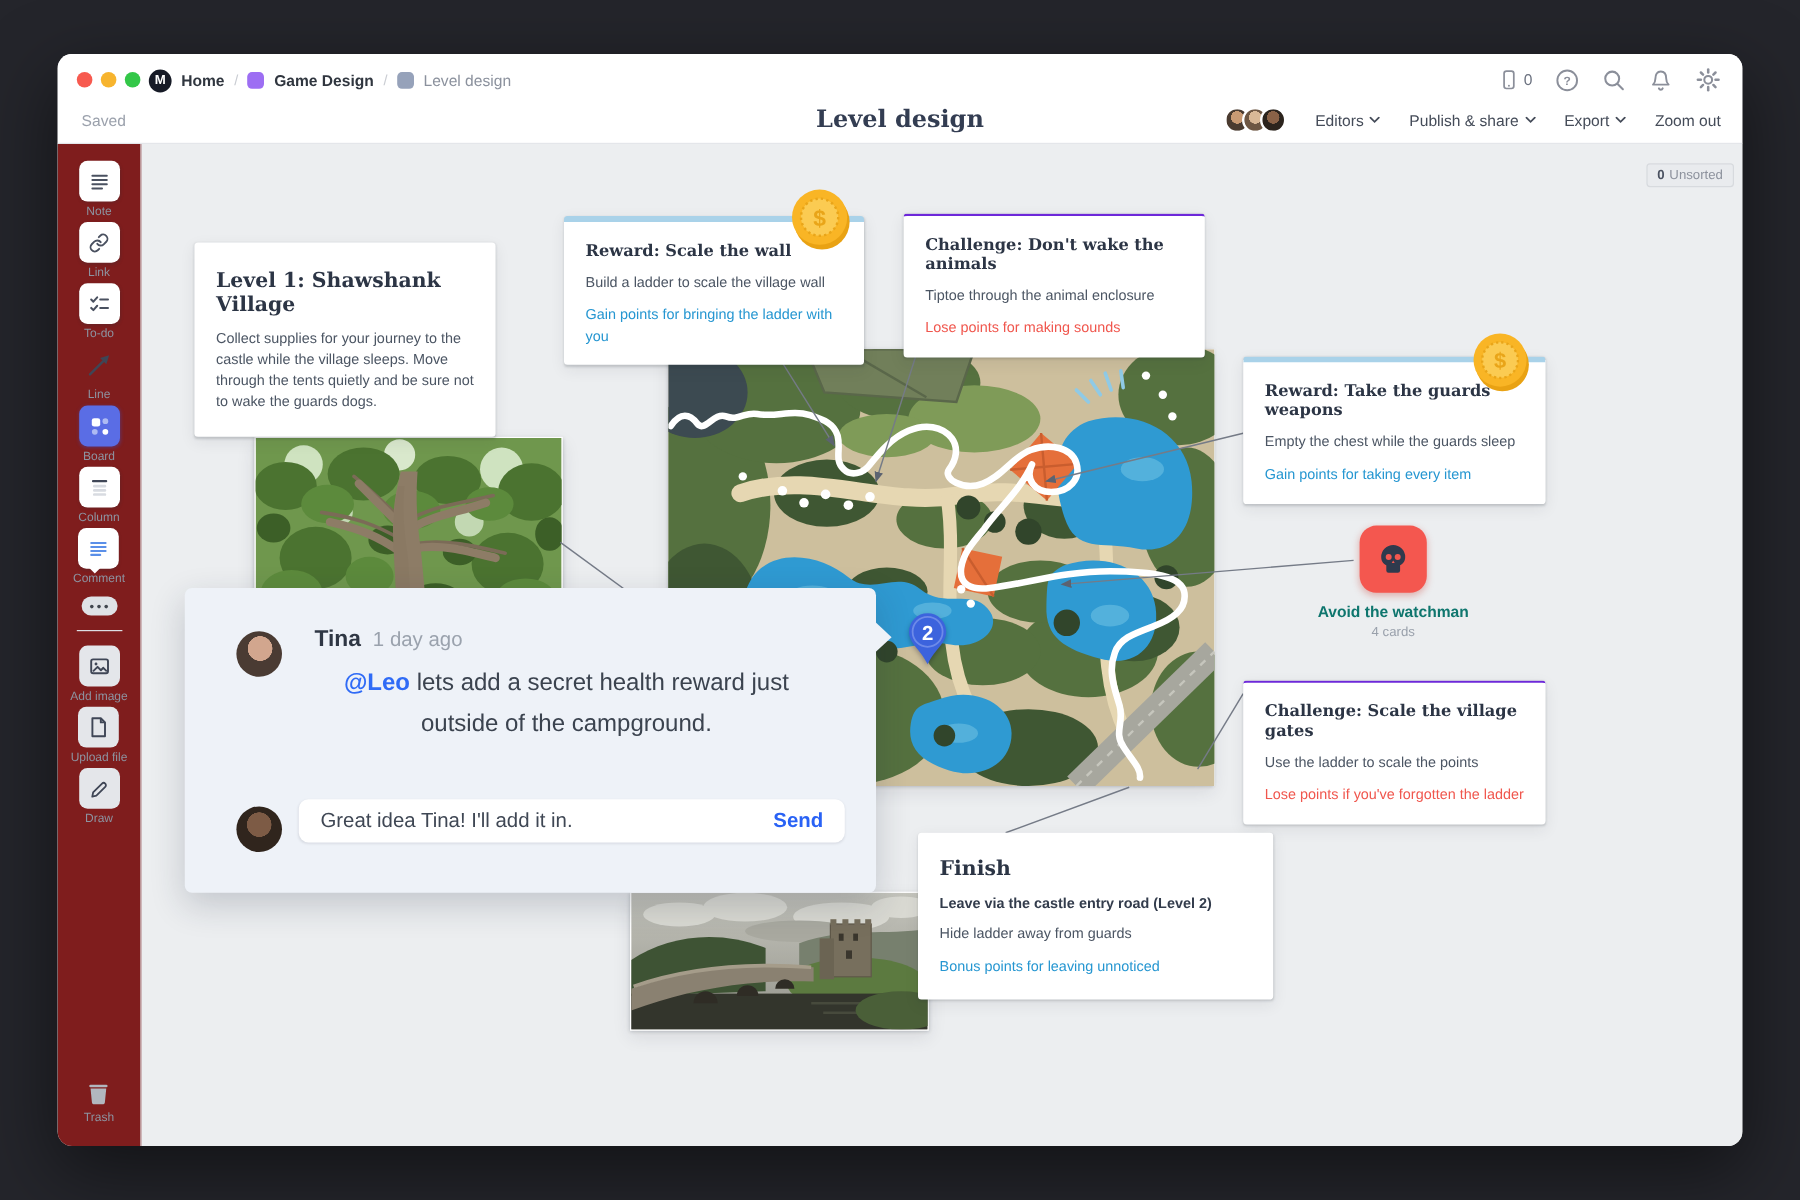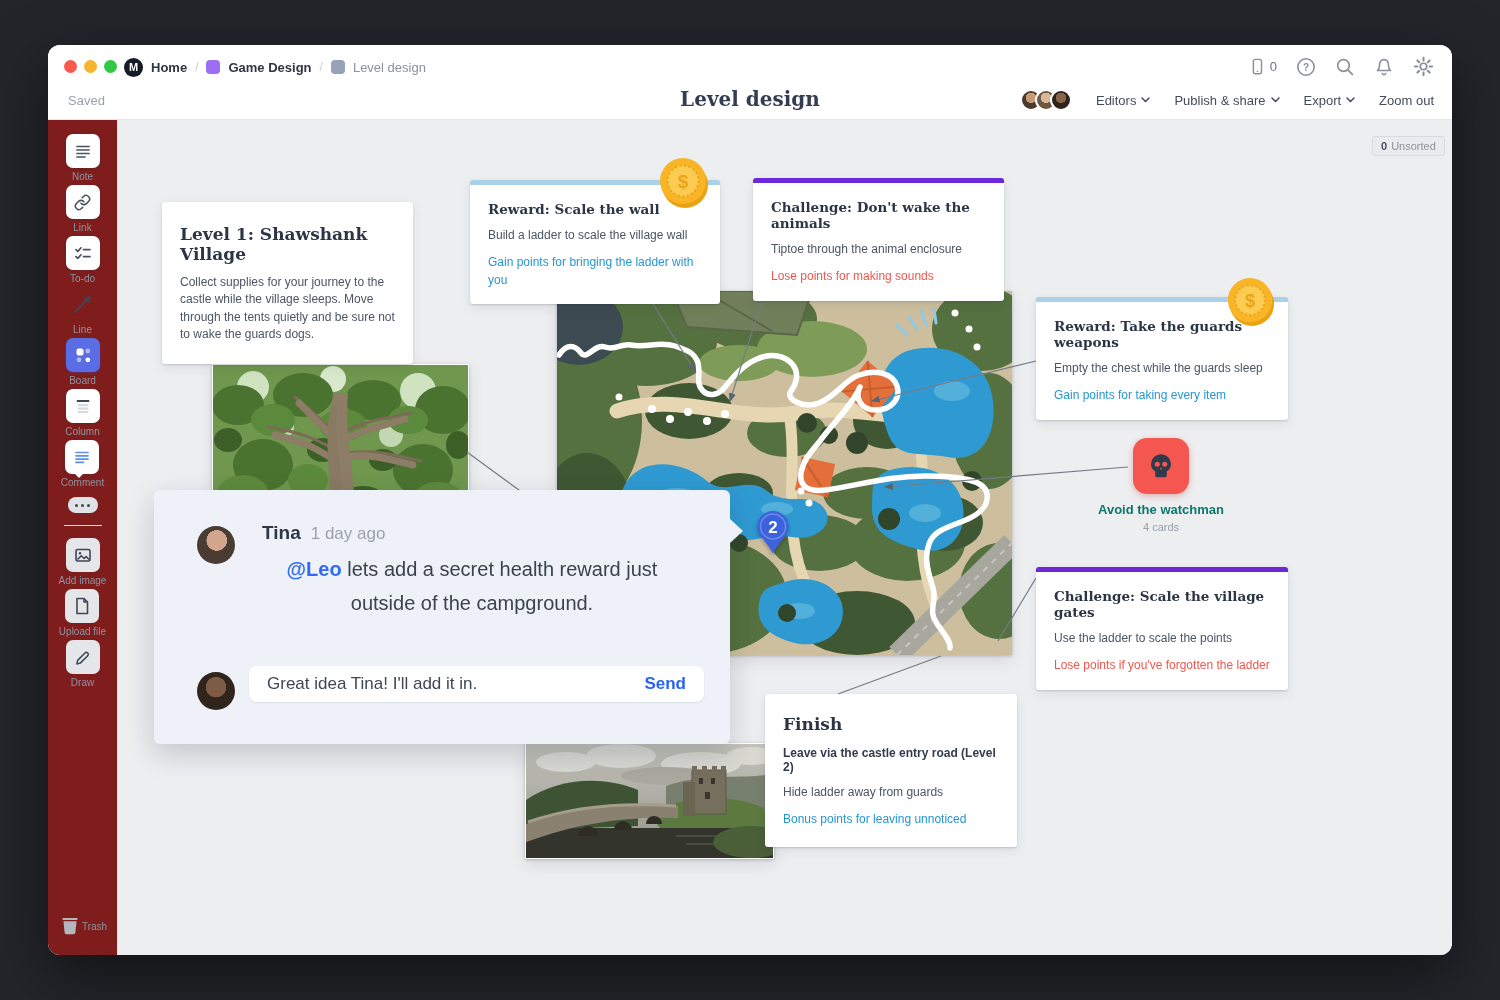--- a/index.html
+++ b/index.html
@@ -52,34 +52,34 @@
   .tile-gray { background:#e4e6ea; }
   .tile-blue { background:#5a6de5; box-shadow:0 1px 3px rgba(60,80,200,.4); }
   .tile-none { background:transparent; }
   .tool-label { font-size:10px; color:#8d93a0; margin-top:3px; }
   .comment-tile::after { content:""; position:absolute; left:9px; bottom:-4px;
       border-left:5px solid transparent; border-right:5px solid transparent; border-top:5px solid #fff; }
   .more-pill { width:30px; height:16px; border-radius:8px; background:#dfe2e6; display:flex;
                align-items:center; justify-content:center; gap:3px; margin:6px 0 10px; }
   .more-pill i { width:3px; height:3px; border-radius:50%; background:#41474f; display:block; }
   .side-div { width:38px; height:1px; background:#dcdee3; margin:2px 0 12px; }
-  .trash-block { margin-top:auto; margin-bottom:18px; display:flex; flex-direction:row; align-items:center; }
+  .trash-block { margin-top:auto; margin-bottom:18px; display:flex; flex-direction:column; align-items:center; }
 
   
   .canvas { position:absolute; left:70px; top:75px; right:0; bottom:0; background:#eceef0; overflow:hidden; }
 
   .chip { position:absolute; left:1254px; top:16px; background:#e9ebee; border:1px solid #d7dade;
           border-radius:3px; padding:3px 8px; font-size:11px; color:#8d929d; }
   .chip b { color:#4a5160; margin-right:4px; }
 
   .card { position:absolute; background:#fff; border-radius:3px; z-index:3;
           box-shadow:0 1px 2px rgba(35,42,54,.18), 0 4px 12px rgba(35,42,54,.08); }
   .card-pad { padding:16px 18px 15px; }
   .bt-blue { border-top:5px solid #a9d2e9; }
-  .bt-red { border-top:5px solid #6d28d9; }
+  .bt-red { border-top:2px solid #6d28d9; }
   .t-serif { font-family:"DejaVu Serif", serif; font-weight:bold; color:#2c3545; font-size:13.5px; }
   .t-serif-lg { font-family:"DejaVu Serif", serif; font-weight:bold; color:#2c3545; font-size:17px; }
   .body-txt { font-size:12px; color:#4b5563; line-height:1.45; margin-top:10px; }
   .hl-blue { color:#2596d1; } .hl-red { color:#f0564d; }
   .bold-line { font-size:12px; font-weight:bold; color:#333c4c; margin-top:12px; }
 
   .coin { position:absolute; width:52px; height:52px; top:-28px; z-index:5; }
 
   .img-card { position:absolute; z-index:1; background:#fff; padding:1px;
               box-shadow:0 1px 3px rgba(35,42,54,.25), 0 6px 14px rgba(35,42,54,.1); }
@@ -615,21 +615,21 @@
       <div class="ttl">Avoid the watchman</div>
       <div class="sub">4 cards</div>
     </div>
 
     <div class="card bt-red card-pad" style="left:918px; top:447px; width:252px;">
       <div class="t-serif">Challenge: Scale the village gates</div>
       <div class="body-txt">Use the ladder to scale the points</div>
       <div class="body-txt hl-red">Lose points if you've forgotten the ladder</div>
     </div>
 
-    <div class="card" style="left:647px; top:574px; width:252px;">
+    <div class="card" style="left:647px; top:574px; width:296px;">
       <div style="padding:20px 18px 18px;">
         <div class="t-serif-lg">Finish</div>
         <div class="bold-line">Leave via the castle entry road (Level 2)</div>
         <div class="body-txt">Hide ladder away from guards</div>
         <div class="body-txt hl-blue">Bonus points for leaving unnoticed</div>
       </div>
     </div>
 
     <svg class="pin" viewBox="0 0 38 48">
       <path d="M19,2 a15.5,15.5 0 0 1 15.5,15.5 c0,9.5 -8.5,13.5 -15.5,27 c-7,-13.5 -15.5,-17.5 -15.5,-27 A15.5,15.5 0 0 1 19,2 z" fill="#3c63dd"></path>

